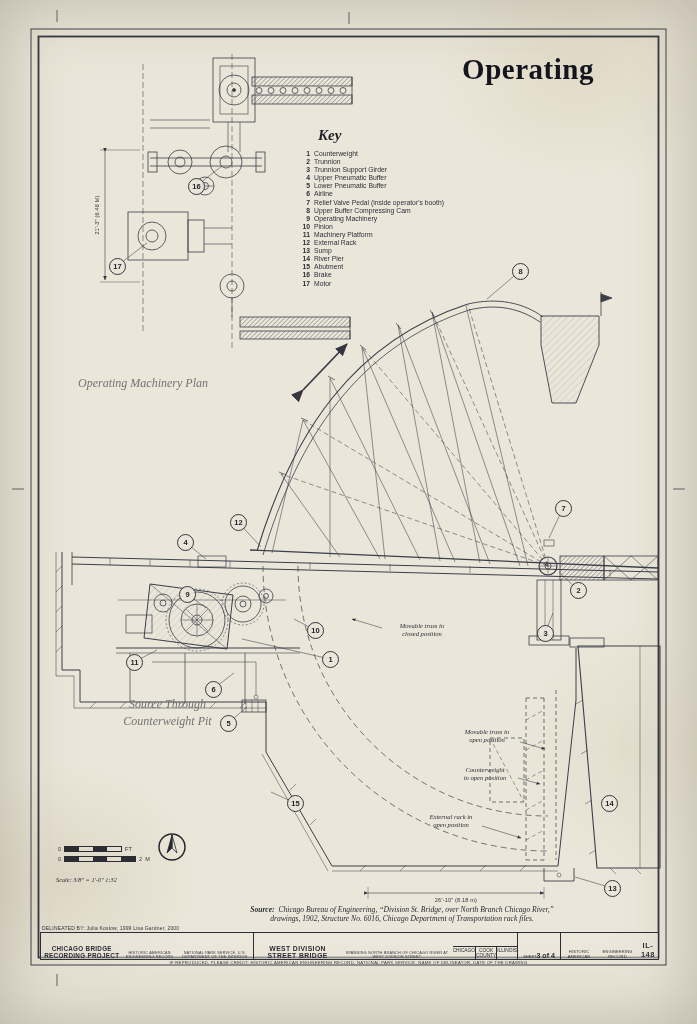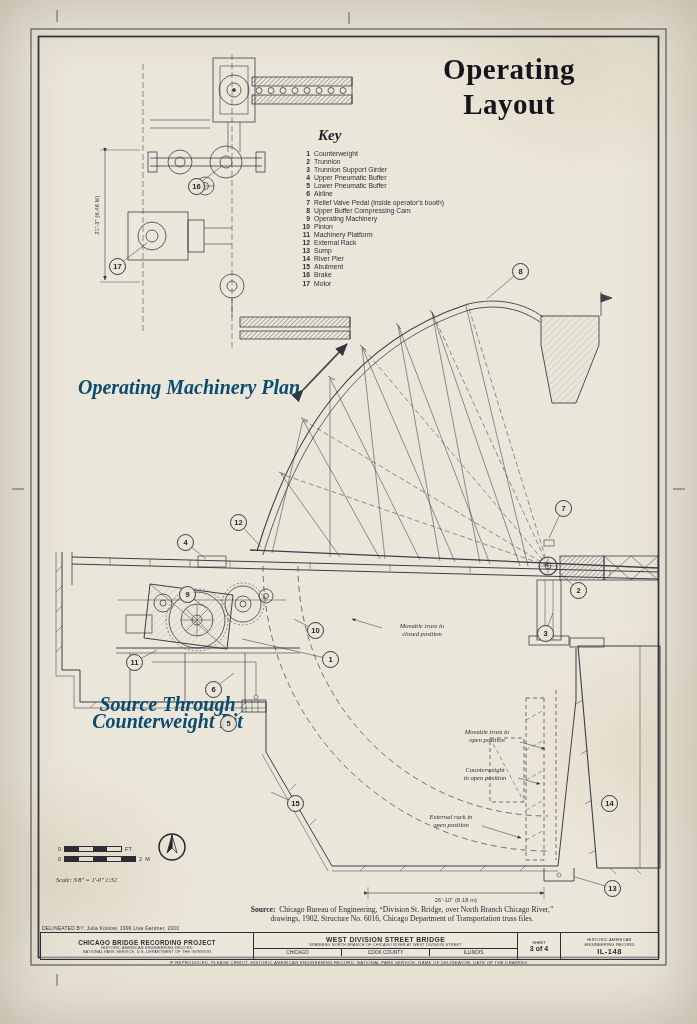--- a/index.html
+++ b/index.html
@@ -10,38 +10,38 @@
   .s1{left:430px;top:-40px;width:300px;height:220px;background:radial-gradient(ellipse,rgba(190,170,130,.20),transparent 70%);}
   .s2{left:-60px;top:760px;width:260px;height:240px;background:radial-gradient(ellipse,rgba(170,150,115,.18),transparent 70%);}
   .s3{left:520px;top:620px;width:220px;height:260px;background:radial-gradient(ellipse,rgba(185,168,130,.14),transparent 70%);}
   svg.art{position:absolute;left:0;top:0;z-index:1;}
   .abs{position:absolute;z-index:2;}
   .title{width:196px;text-align:center;font-family:"Liberation Serif",serif;
          font-size:29px;line-height:35px;font-weight:600;color:#15161d;letter-spacing:.5px;}
   .key-head{font-family:"Liberation Serif",serif;font-style:italic;font-weight:bold;font-size:15px;color:#1d1e26;}
   .key-row{display:flex;font-size:6.8px;line-height:8.1px;color:#2e2f3a;white-space:nowrap;}
   .key-row .n{width:12px;text-align:right;margin-right:4px;font-weight:bold;}
-  .dlabel{font-family:"Liberation Serif",serif;font-style:italic;font-weight:bold;font-size:20px;color:#0c4a6e;white-space:nowrap;}
+  .dlabel{font-family:"Liberation Serif",serif;font-style:italic;font-weight:normal;font-size:12px;color:#737373;white-space:nowrap;}
   .section-label{text-align:center;line-height:17px;}
   .note{font-family:"Liberation Serif",serif;font-style:italic;font-size:6.6px;line-height:7.6px;
         text-align:center;color:#2b2c35;}
   .dim{font-size:5.5px;color:#333440;white-space:nowrap;letter-spacing:.2px;}
   .balloon{position:absolute;z-index:3;width:15px;height:15px;border:1px solid #34353f;border-radius:50%;
            background:rgba(234,230,217,.92);display:flex;align-items:center;justify-content:center;
            font-size:7.5px;font-weight:bold;color:#23242c;}
   .scale-row{display:flex;align-items:center;gap:3px;font-size:5.5px;color:#2e2f3a;}
   .bar{display:flex;border:.8px solid #2b2c34;height:4px;}
   .bar i{display:block;width:14px;height:4px;}
   .bar i.b{background:#2b2c34;}
   .scale-text{font-family:"Liberation Serif",serif;font-style:italic;font-size:6.3px;color:#2c2d36;white-space:nowrap;}
-  .source{width:500px;text-align:center;font-family:"Liberation Serif",serif;
+  .source{width:500px;text-align:center;font-family:"Liberation Serif",serif;font-style:italic;
           font-size:7.6px;line-height:8.8px;color:#2a2b34;}
   .delineated{font-size:5px;letter-spacing:.2px;color:#34353f;white-space:nowrap;}
   .tblock{display:flex;border:1.5px solid #2b2c35;height:26px;background:rgba(236,232,220,.5);}
-  .tblock .col{border-right:1.2px solid #2b2c35;display:flex;flex-direction:column;justify-content:center;text-align:center;overflow:hidden;}
+  .tblock .col{border-right:1.2px solid #2b2c35;display:flex;flex-direction:row;justify-content:center;text-align:center;overflow:hidden;align-items:flex-end;}
   .tblock .col:last-child{border-right:none;}
   .tb-proj{font-size:6.3px;font-weight:bold;letter-spacing:.3px;}
   .tb-tiny{font-size:3.8px;letter-spacing:.2px;color:#3a3b46;}
   .tb-name{font-size:6.8px;font-weight:bold;letter-spacing:.4px;}
   .tb-row{display:flex;border-top:.8px solid #2b2c35;margin-top:1px;font-size:4.8px;}
   .tb-row span{flex:1;border-left:.8px solid #2b2c35;padding:1px 0;}
   .tb-row span:first-child{border-left:none;}
   .tb-sheet-l{font-size:4px;}
   .tb-sheet-n{font-size:7px;font-weight:bold;}
   .tb-rec{font-size:4px;letter-spacing:.2px;}
@@ -237,23 +237,22 @@
       </g>
     </g>
 
     <g stroke="#26272f" fill="none" stroke-width="1.5">
       <circle cx="172" cy="847" r="13"></circle>
       <path d="M172 835 L167 853 L172 848 Z" fill="#26272f" stroke-width="0.8"></path>
       <path d="M172 835 L177 853 L172 848 Z" stroke-width="0.8"></path>
     </g>
   </svg>
 
-  <div class="abs title" style="left:411px;top:52px;">
+  <div class="abs title" style="left:430px;top:52px;">
     <div>Operating</div>
-    <div>Layout</div>
   </div>
 
   <div class="abs key-head" style="left:318px;top:127px;">Key</div>
   <div class="abs" style="left:298px;top:150px;">
     <div class="key-row">
         <span class="n">1</span>
         <span>Counterweight</span>
       </div>
     <div class="key-row">
         <span class="n">2</span>
@@ -387,21 +386,21 @@
           <i class="b"></i>
         </span>
       <span>2</span>
       <span>M</span>
     </div>
   </div>
   <div class="abs scale-text" style="left:56px;top:876px;">Scale: 3/8" = 1'-0"   1:32</div>
 
   <div class="abs source" style="left:152px;top:906px;">
     <div><span style="font-weight:bold;">Source:</span>&nbsp;&nbsp;<span>Chicago Bureau of Engineering, “Division St. Bridge, over North Branch Chicago River,”</span></div>
-    <div>drawings, 1902, Structure No. 6016, Chicago Department of Transportation truss files.</div>
+    <div>drawings, 1902, Structure No. 6016, Chicago Department of Transportation rack files.</div>
   </div>
   <div class="abs delineated" style="left:42px;top:925px;">DELINEATED BY:  Julia Koslow, 1999    Lisa Gardner, 2000</div>
 
   <div class="abs tblock" style="left:40px;top:932px;width:617px;">
     <div class="col" style="width:212px;">
       <div class="tb-proj">CHICAGO BRIDGE RECORDING PROJECT</div>
       <div class="tb-tiny">HISTORIC AMERICAN ENGINEERING RECORD</div>
       <div class="tb-tiny">NATIONAL PARK SERVICE, U.S. DEPARTMENT OF THE INTERIOR</div>
     </div>
     <div class="col" style="width:263px;">

